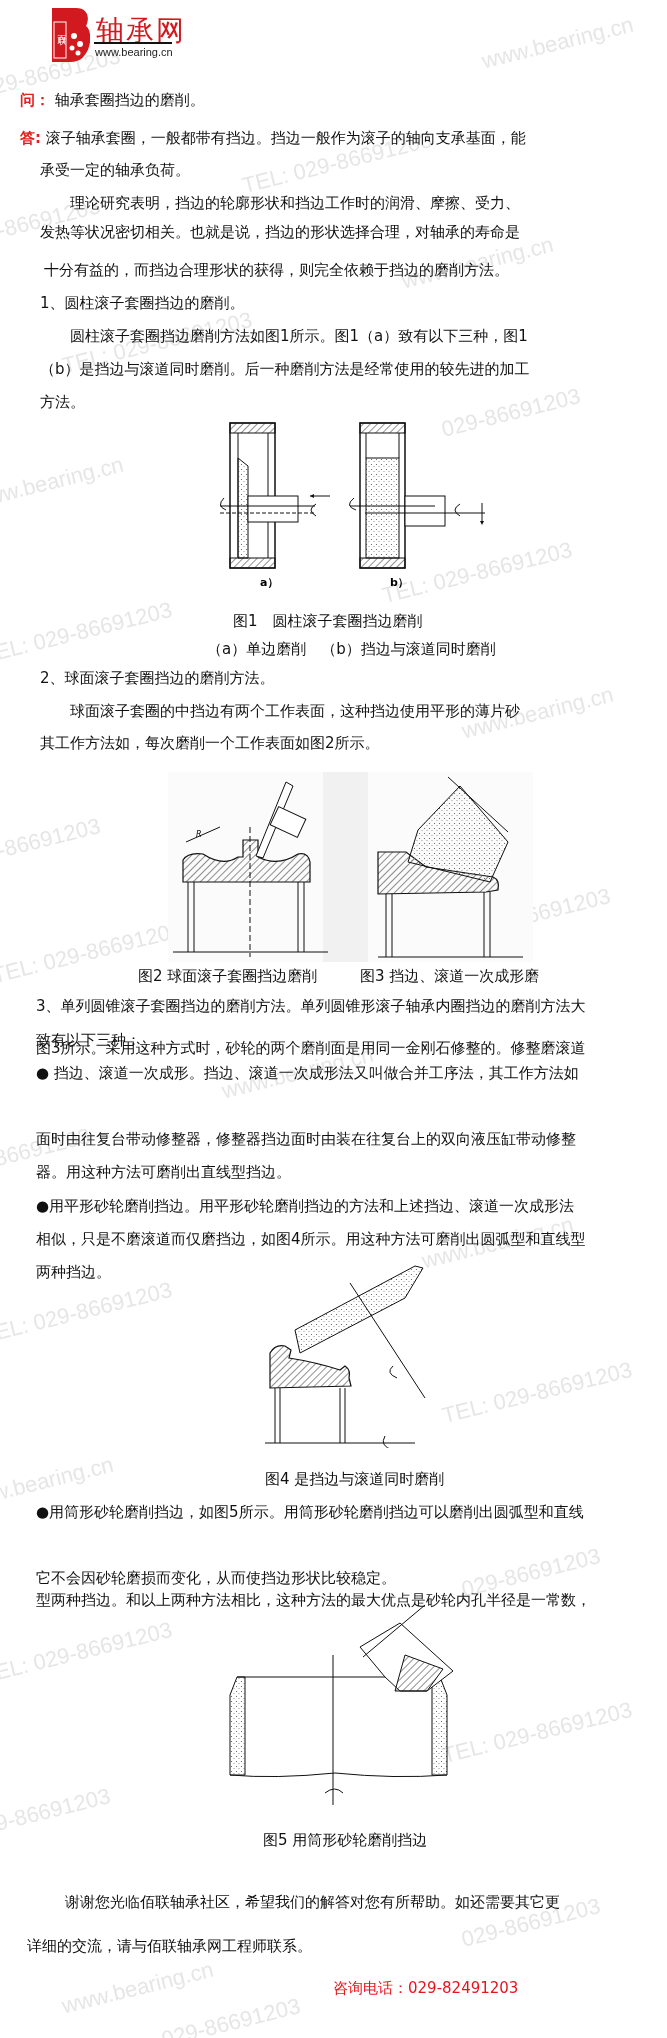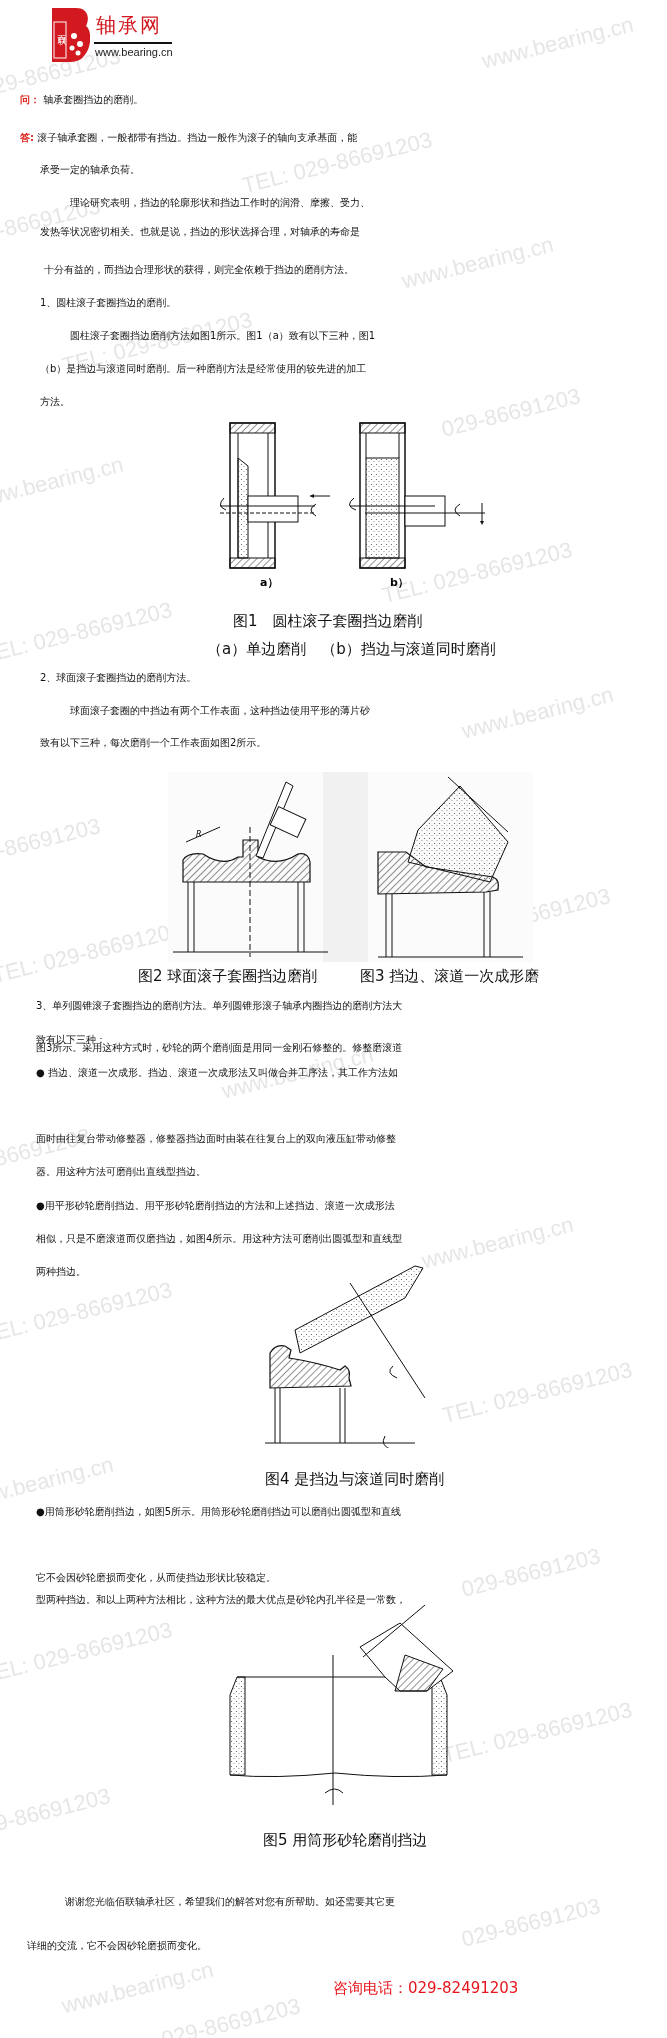--- a/index.html
+++ b/index.html
@@ -3,31 +3,31 @@
 <meta charset="utf-8">
 <style>
   html, body { margin: 0; padding: 0; background: #ffffff; }
   body { width: 667px; height: 2038px; position: relative; overflow: hidden;
          font-family: "DejaVu Sans", "Liberation Sans", sans-serif; color: #111; }
   .wm-layer { position: absolute; inset: 0; pointer-events: none; overflow: hidden; }
   .wm { position: absolute; font-family: "Liberation Sans", sans-serif; font-size: 22px;
         color: #e6e6e6; transform: rotate(-14deg); white-space: nowrap; }
   .header { position: absolute; left: 0; top: 0; width: 667px; height: 75px; }
   .logo { position: absolute; left: 52px; top: 8px; width: 38px; height: 54px; }
-  .brand-cn { position: absolute; left: 96px; top: 12px; font-size: 20px; color: #d31920;
+  .brand-cn { position: absolute; left: 96px; top: 12px; font-size: 28px; color: #d31920;
               font-family: Liberation Mono, monospace; letter-spacing: 2px; }
   .brand-line { position: absolute; left: 94px; top: 42px; width: 78px; height: 2px; background: #111; }
   .brand-url { position: absolute; left: 95px; top: 46px; font-size: 11px; color: #222;
                font-family: "Liberation Sans", sans-serif; }
   .banner-title { position: absolute; left: 193px; top: 10px; font-size: 44px; font-weight: bold;
                   color: #ffffff; letter-spacing: 10px;
                   text-shadow: 2px 0 #1d1f5e, -2px 0 #1d1f5e, 0 2px #1d1f5e, 0 -2px #1d1f5e,
                                2px 2px #1d1f5e, -2px -2px #1d1f5e, 2px -2px #1d1f5e, -2px 2px #1d1f5e,
                                3px 0 #1d1f5e, -3px 0 #1d1f5e, 0 3px #1d1f5e, 0 -3px #1d1f5e; }
-  .line { position: absolute; font-size: 10px; white-space: nowrap; line-height: 20px; }
+  .line { position: absolute; font-size: 15px; white-space: nowrap; line-height: 20px; }
   .red { color: #e0221e; }
   .q-label { font-weight: bold; }
   .fig { position: absolute; }
   .caption { position: absolute; font-size: 15px; white-space: nowrap; }
   .small { font-size: 11px; font-weight: bold; }
   .phone { position: absolute; font-size: 15px; color: #e8141c; white-space: nowrap; }
 </style>
 </head>
 <body>
 
@@ -133,21 +133,21 @@
   <path d="M240 86 Q230 92 240 98" fill="none" stroke="#111"></path>
   <line x1="262" y1="85" x2="262" y2="105" stroke="#111"></line>
   <path d="M260 103 l2 4 l2 -4 z" fill="#111"></path>
   <text x="170" y="168" class="small">b）</text>
 </svg>
 <div class="caption" style="left:233px;top:612px">图1　圆柱滚子套圈挡边磨削</div>
 <div class="caption" style="left:207px;top:640px">（a）单边磨削　（b）挡边与滚道同时磨削</div>
 
 <div class="line" style="left:40px;top:668px">2、球面滚子套圈挡边的磨削方法。</div>
 <div class="line" style="left:70px;top:701px">球面滚子套圈的中挡边有两个工作表面，这种挡边使用平形的薄片砂</div>
-<div class="line" style="left:40px;top:733px">致有以下三种，每次磨削一个工作表面如图2所示。</div>
+<div class="line" style="left:40px;top:733px">其工作方法如，每次磨削一个工作表面如图2所示。</div>
 
 <svg class="fig" style="left:168px;top:772px" width="365" height="190" viewBox="0 0 365 190">
   <rect x="0" y="0" width="365" height="190" fill="#fbfbfb"></rect>
   <rect x="155" y="0" width="45" height="190" fill="#f1f1f1"></rect>
 
   <path d="M15 88 Q20 80 35 82 Q55 95 70 85 L75 85 L75 68 L90 68 L90 85 Q110 95 130 82 Q140 80 142 90 L142 110 L15 110 Z" fill="url(#hatch)" stroke="#111" stroke-width="1.2"></path>
   <line x1="20" y1="110" x2="20" y2="180" stroke="#111"></line>
   <line x1="26" y1="110" x2="26" y2="180" stroke="#111"></line>
   <line x1="130" y1="110" x2="130" y2="180" stroke="#111"></line>
   <line x1="136" y1="110" x2="136" y2="180" stroke="#111"></line>
@@ -205,14 +205,14 @@
   <path d="M15 180 Q60 184 120 178 Q180 184 232 180" fill="none" stroke="#111"></path>
   <line x1="118" y1="60" x2="118" y2="215" stroke="#111"></line>
   <path d="M145 52 L185 28 L238 76 L212 96 L185 96 L170 82 Z" fill="#fff" stroke="#111"></path>
   <path d="M190 60 L228 74 L212 96 L180 96 Z" fill="url(#hatch)" stroke="#111"></path>
   <line x1="148" y1="62" x2="210" y2="10" stroke="#111"></line>
   <path d="M110 198 Q120 190 128 198" fill="none" stroke="#111"></path>
 </svg>
 <div class="caption" style="left:263px;top:1831px">图5 用筒形砂轮磨削挡边</div>
 
 <div class="line" style="left:65px;top:1892px">谢谢您光临佰联轴承社区，希望我们的解答对您有所帮助。如还需要其它更</div>
-<div class="line" style="left:27px;top:1936px">详细的交流，它不会因砂轮磨损而变化。</div>
+<div class="line" style="left:27px;top:1936px">详细的交流，请与佰联轴承网工程师联系。</div>
 <div class="phone" style="left:333px;top:1979px">咨询电话：029-82491203</div>
 
 </body></html>

